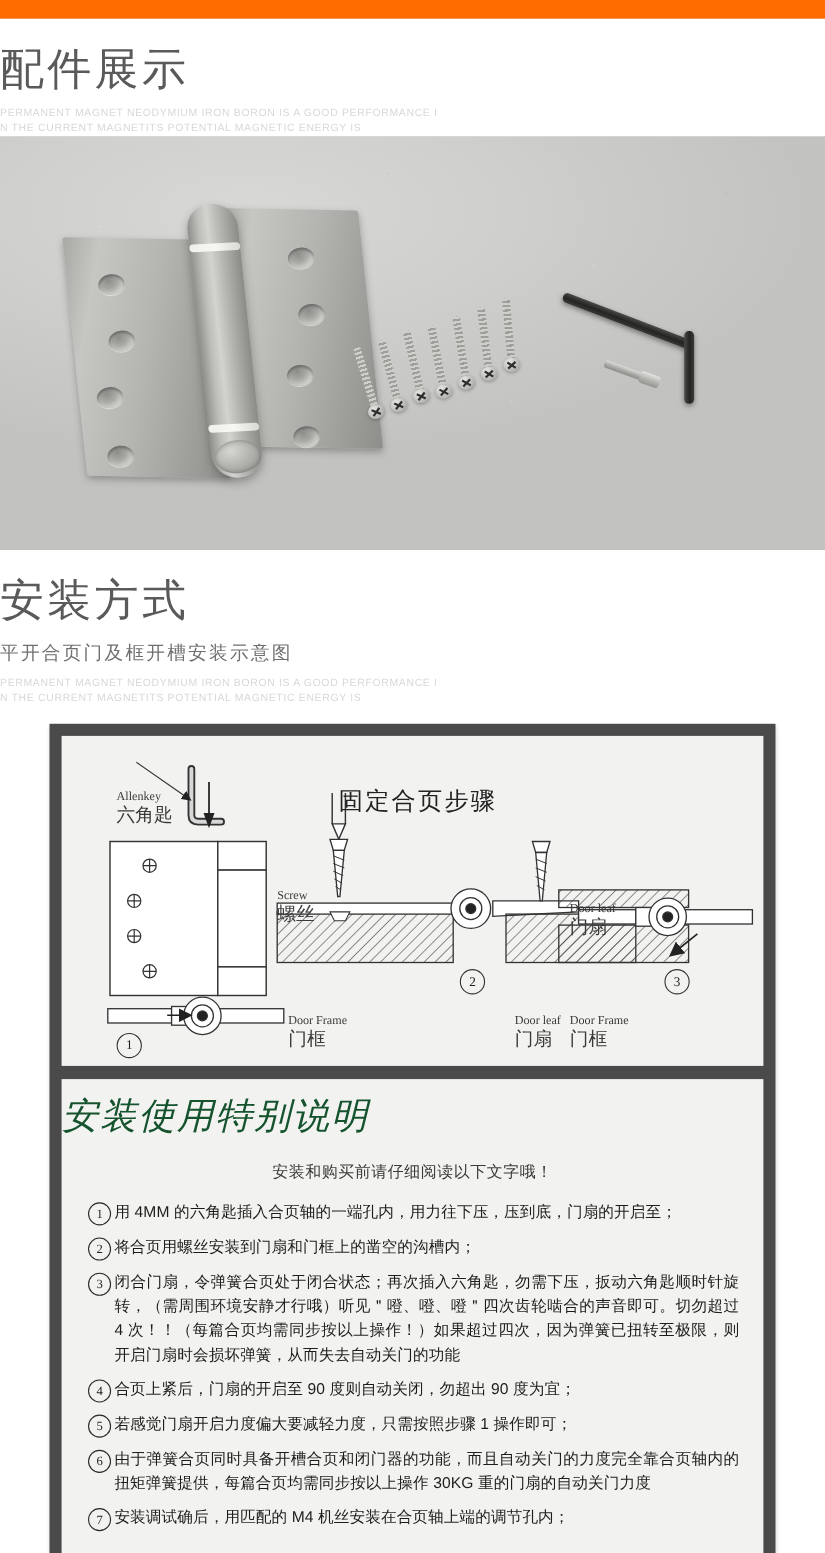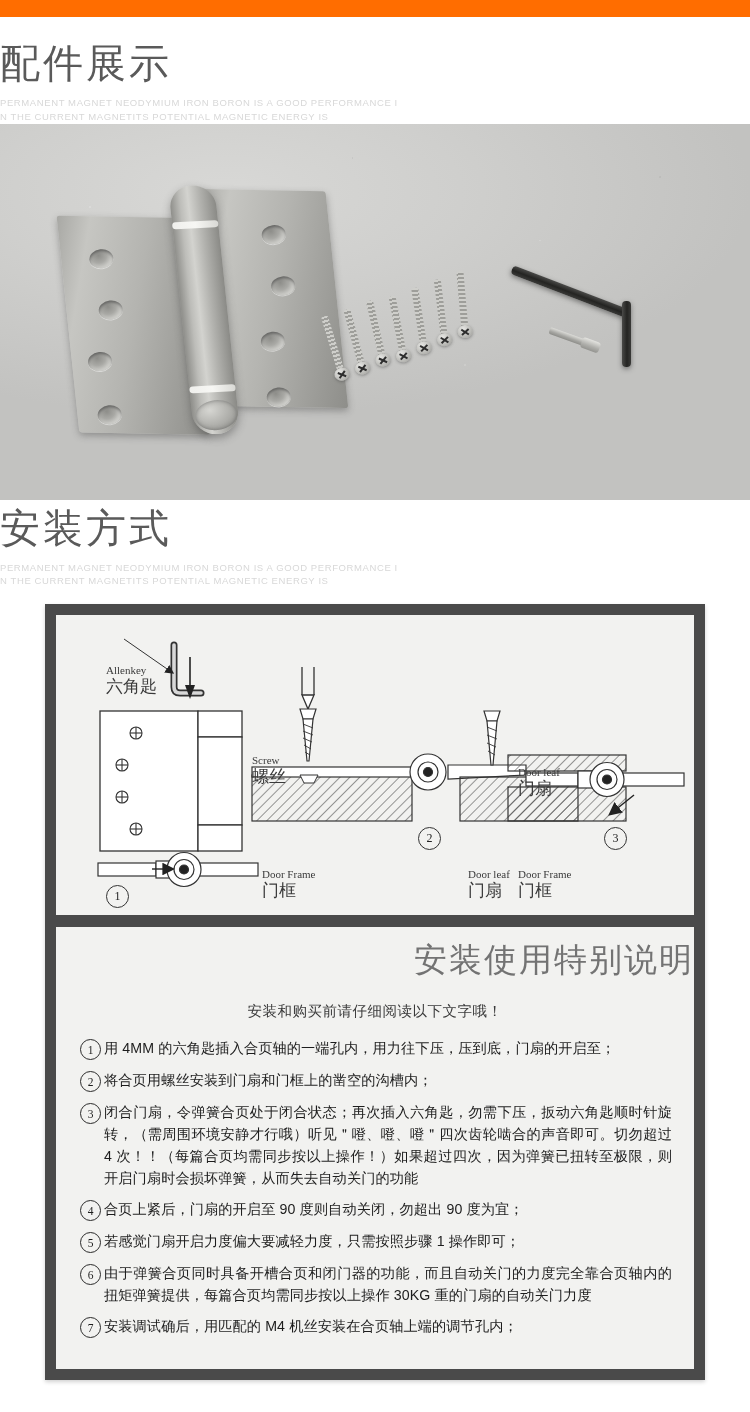--- a/index.html
+++ b/index.html
@@ -25,21 +25,21 @@
   .sec-en{
     font-size:9.5px;color:#d8d8d8;letter-spacing:0.6px;line-height:1.45;
     text-transform:uppercase;
   }
   .sec-en div{white-space:nowrap;}
 
   .head1{padding-top:26px;}
   .head1 .sec-sub{margin-top:19px;}
   .head1 .sec-en{margin-top:13px;}
 
-  .head2{padding-top:8px;}
+  .head2{padding-top:26px;}
   .head2 .sec-sub{margin-top:19px;}
   .head2 .sec-en{margin-top:13px;}
 
   
   .photo{
     position:relative;width:750px;height:376px;overflow:hidden;
     background:#c9c9c7;
   }
   .photo-bg{
     position:absolute;inset:0;
@@ -155,22 +155,23 @@
   .lbl .cn{font-size:17px;}
   .num{
     position:absolute;width:21px;height:21px;border:1.3px solid #333;
     border-radius:50%;font-size:12px;color:#222;
     display:flex;align-items:center;justify-content:center;
     font-family:"Liberation Serif","DejaVu Serif",serif;
   }
 
   
   .notes-title{
-    text-align:right;font-size:33px;color:#737373;letter-spacing:2px;
+    text-align:left;font-size:33px;color:#14532d;letter-spacing:2px;
     line-height:1;
+    font-style:italic;
   }
   .notes-sub{
     text-align:center;font-size:14.5px;color:#3a3a3a;margin-top:26px;letter-spacing:.5px;
   }
   .notes-list{margin:16px 22px 0 24px;}
   .note-item{
     display:flex;align-items:flex-start;margin-bottom:9px;
   }
   .note-num{
     flex:0 0 auto;width:19px;height:19px;border:1.2px solid #2a2a2a;border-radius:50%;
@@ -255,20 +256,21 @@
     </div>
 
     <div class="bolt">
       <div class="b-shank"></div>
         <div class="b-head"></div>
     </div>
   </div>
 
   <div class="sec-head head2">
     <div class="sec-title">安装方式</div>
+    <div class="sec-sub">平开合页门及框开槽安装示意图</div>
     <div class="sec-en">
       <div>PERMANENT MAGNET NEODYMIUM IRON BORON IS A GOOD PERFORMANCE I</div>
       <div>N THE CURRENT MAGNETITS POTENTIAL MAGNETIC ENERGY IS</div>
     </div>
   </div>
 
   <div class="frame">
 
     <div class="panel panel-diagram">
       <div class="dg">
@@ -360,20 +362,21 @@
             <rect x="470" y="158" width="52" height="13"></rect>
             <rect x="522" y="156" width="18" height="17"></rect>
             <rect x="562" y="158" width="66" height="13"></rect>
             <circle cx="551" cy="164.5" r="17"></circle>
             <circle cx="551" cy="164.5" r="10"></circle>
             <circle cx="551" cy="164.5" r="4.5" fill="#222"></circle>
           </g>
           <line x1="578" y1="180" x2="558" y2="196" stroke="#222" stroke-width="1.5" marker-end="url(#ah)"></line>
         </svg>
 
+        <div class="dg-title">固定合页步骤</div>
 
         <div class="lbl" style="left:50px;top:8px;">
           <div class="en">Allenkey</div>
           <div class="cn">六角匙</div>
         </div>
 
         <div class="lbl" style="left:196px;top:98px;">
           <div class="en">Screw</div>
           <div class="cn">螺丝</div>
         </div>

